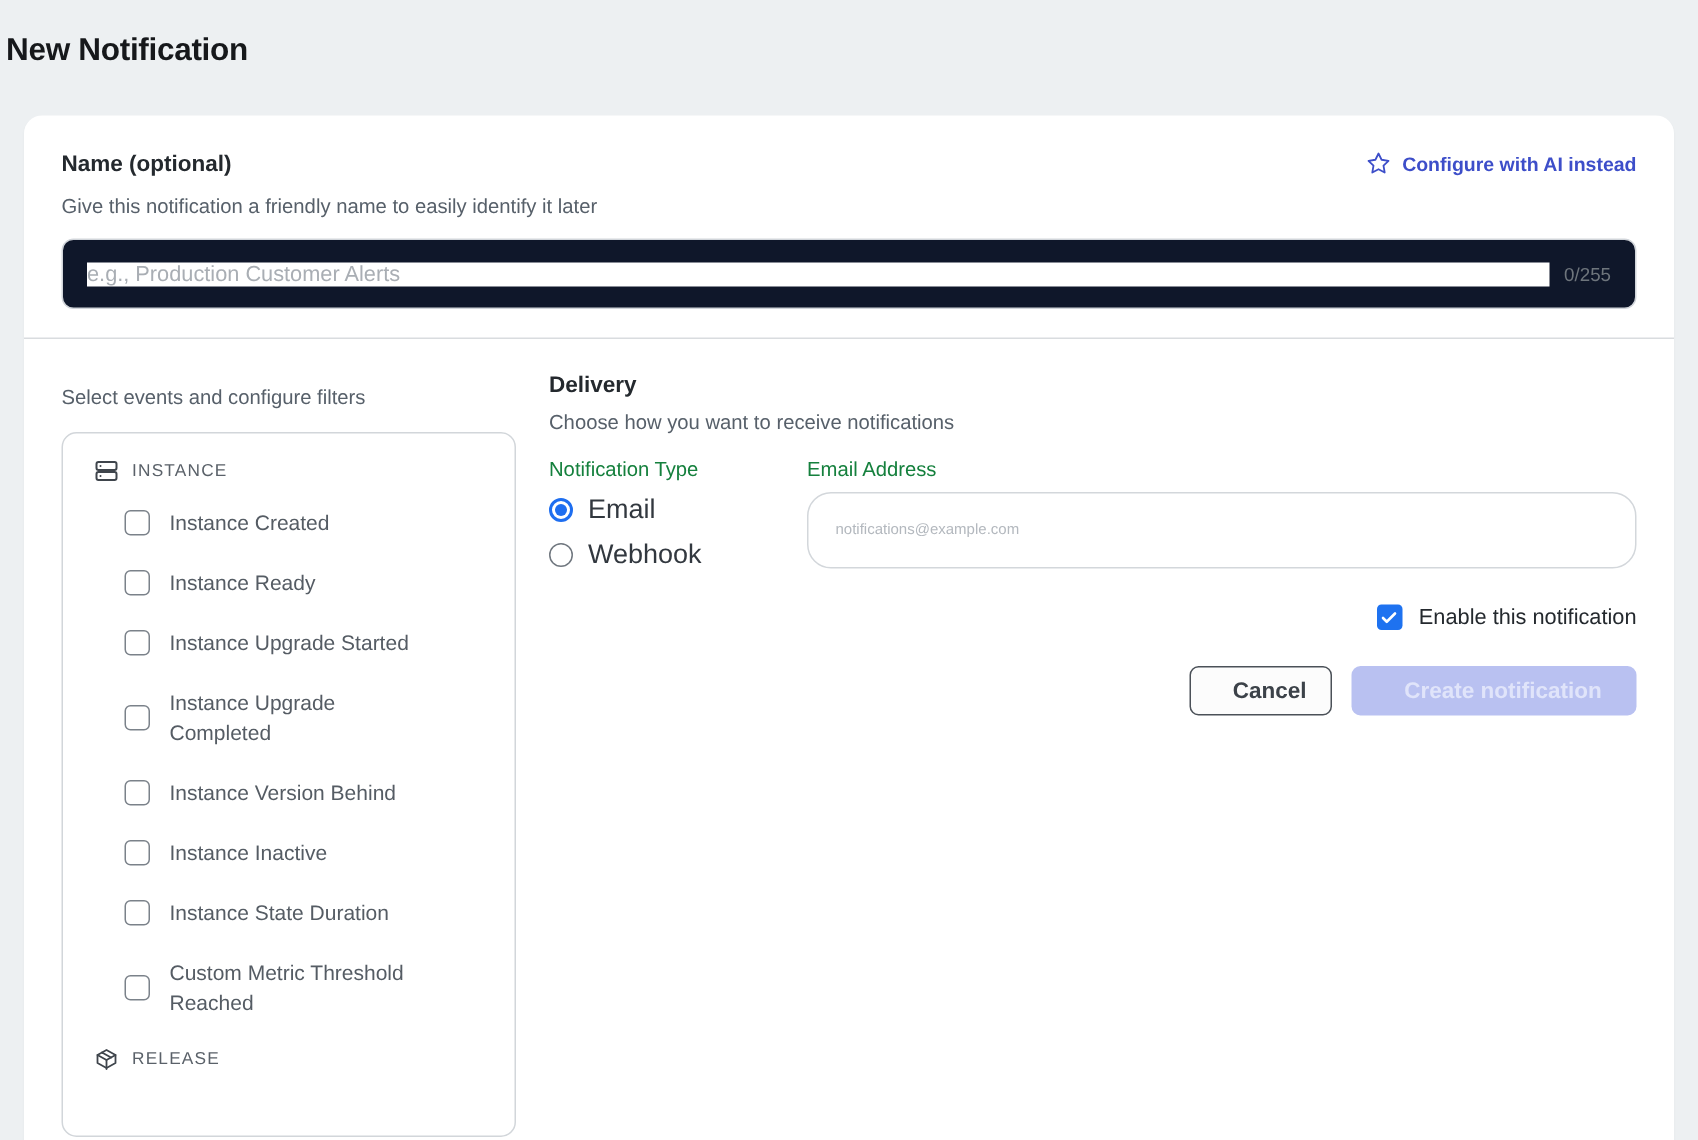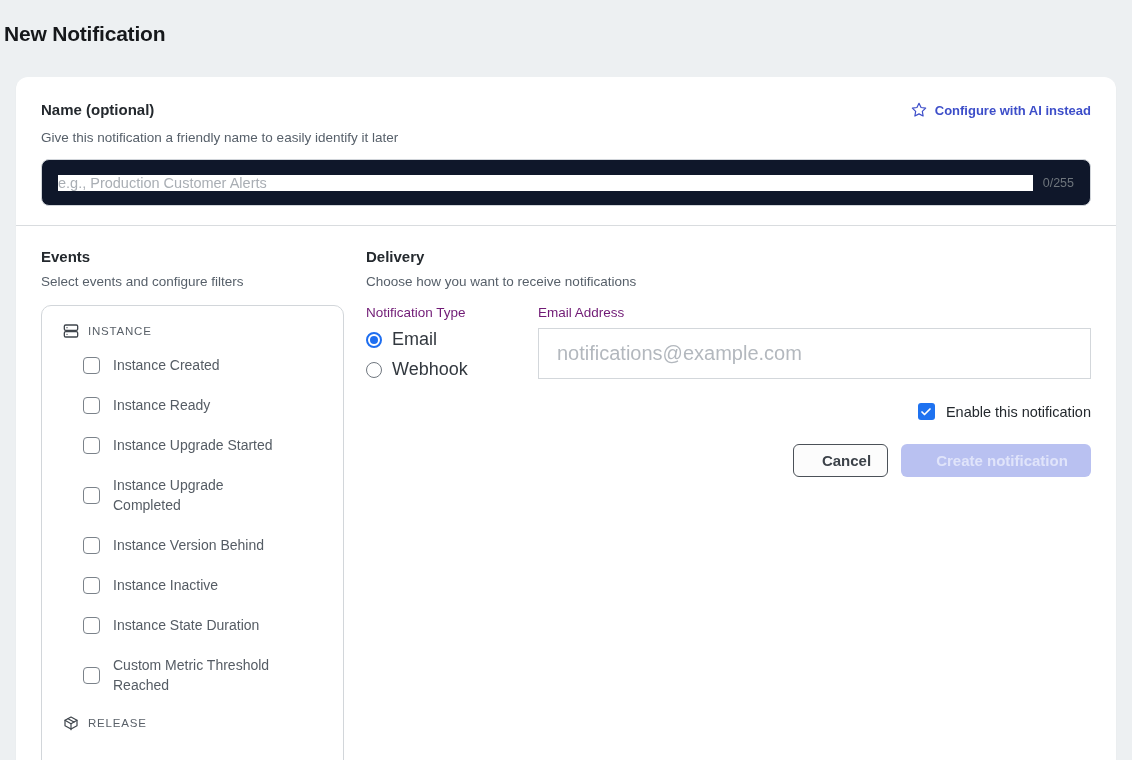--- a/index.html
+++ b/index.html
@@ -19,21 +19,21 @@
   }
   .card {
     margin: 31px 16px 0;
     background: #ffffff;
     border-radius: 12px;
     box-shadow: 0 1px 2px rgba(0,0,0,0.04);
     height: 900px; 
   }
   
   .name-section { padding: 24px 25px 19px; }
-  .name-header { display: flex; justify-content: space-between; align-items: flex-end; }
+  .name-header { display: flex; justify-content: space-between; align-items: flex-start; }
   .name-label { font-size: 15px; font-weight: 700; color: #24292e; }
   .ai-link {
     display: flex; align-items: center; gap: 8px;
     color: #3d4ec9; font-size: 13px; font-weight: 600;
     cursor: pointer; background: none; border: none;
     font-family: "Liberation Sans", sans-serif;
   }
   .hint { margin-top: 12px; font-size: 13.5px; color: #57606a; }
   .name-input-wrap {
     margin-top: 14px; height: 47px;
@@ -74,36 +74,36 @@
     width: 17px; height: 17px; flex: none;
     border: 1.5px solid #7b828a; border-radius: 4px; background: #fff;
   }
   .event-label {
     font-size: 14px; color: #555c64; line-height: 20px; max-width: 176px;
   }
   
   .delivery-grid { display: flex; margin-top: 16px; }
   .type-col { width: 172px; flex: none; }
   .email-col { flex: 1; min-width: 0; }
-  .field-label { font-size: 13.5px; color: #701a75; }
+  .field-label { font-size: 13.5px; color: #15803d; }
   .radio-row { display: flex; align-items: center; gap: 10px; margin-top: 9px; cursor: pointer; }
   .radio {
     width: 16px; height: 16px; border-radius: 50%; flex: none;
     border: 1.5px solid #70777f; background: #fff;
     display: flex; align-items: center; justify-content: center;
   }
   .radio.checked { border: 2px solid #1e6ef0; }
   .radio.checked::after {
     content: ""; width: 8px; height: 8px; border-radius: 50%; background: #1e6ef0;
   }
   .radio-label { font-size: 18px; color: #32383f; }
   .email-input {
     margin-top: 8px; height: 51px; width: 100%;
-    border: 1px solid #d3d7db; border-radius: 0;
-    padding: 0 18px; font-size: 20px; color: #24292e;
+    border: 1px solid #d3d7db; border-radius: 16px;
+    padding: 0 18px; font-size: 10px; color: #24292e;
     font-family: "Liberation Sans", sans-serif; outline: none;
     background: #fff;
   }
   .email-input::placeholder { color: #b3b8be; }
   .enable-row {
     display: flex; justify-content: flex-end; align-items: center;
     gap: 11px; margin-top: 23px; cursor: pointer;
   }
   .checkbox-checked {
     width: 17px; height: 17px; flex: none;
@@ -151,21 +151,20 @@
       <input class="name-input" type="text" placeholder="e.g., Production Customer Alerts" style="">
       <span class="char-counter">0/255</span>
     </div>
   </div>
 
   <div class="divider"></div>
 
   <div class="lower">
 
     <div class="events-col">
-      <div class="col-title">Events</div>
       <div class="col-sub">Select events and configure filters</div>
 
       <div class="events-box">
         <div class="group-header">
           <span>
             <svg class="icon-svg" width="16" height="16" viewBox="0 0 24 24" fill="none" stroke="#3f454c" stroke-width="2" stroke-linecap="round" stroke-linejoin="round">
               <rect x="2" y="3" width="20" height="8" rx="2"></rect>
               <rect x="2" y="13" width="20" height="8" rx="2"></rect>
               <line x1="6" y1="7" x2="6.01" y2="7"></line>
               <line x1="6" y1="17" x2="6.01" y2="17"></line>

